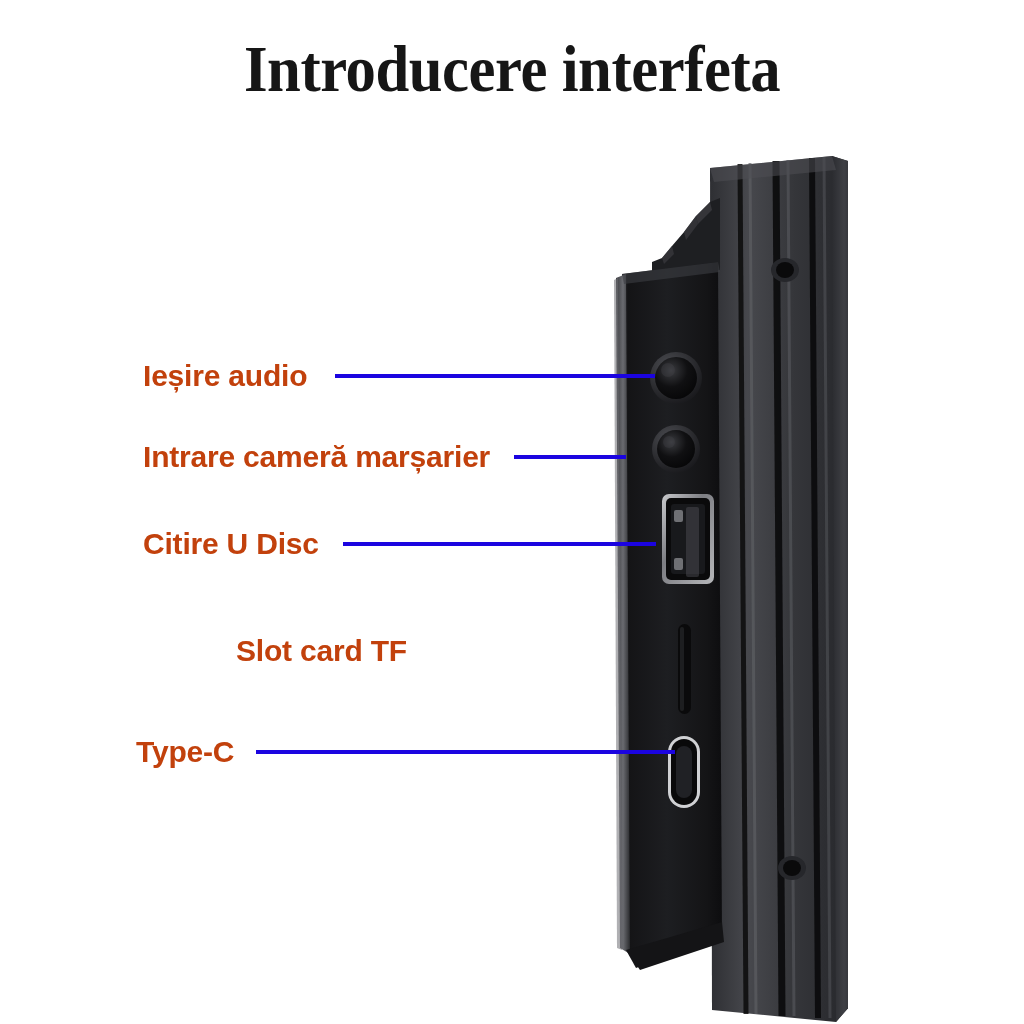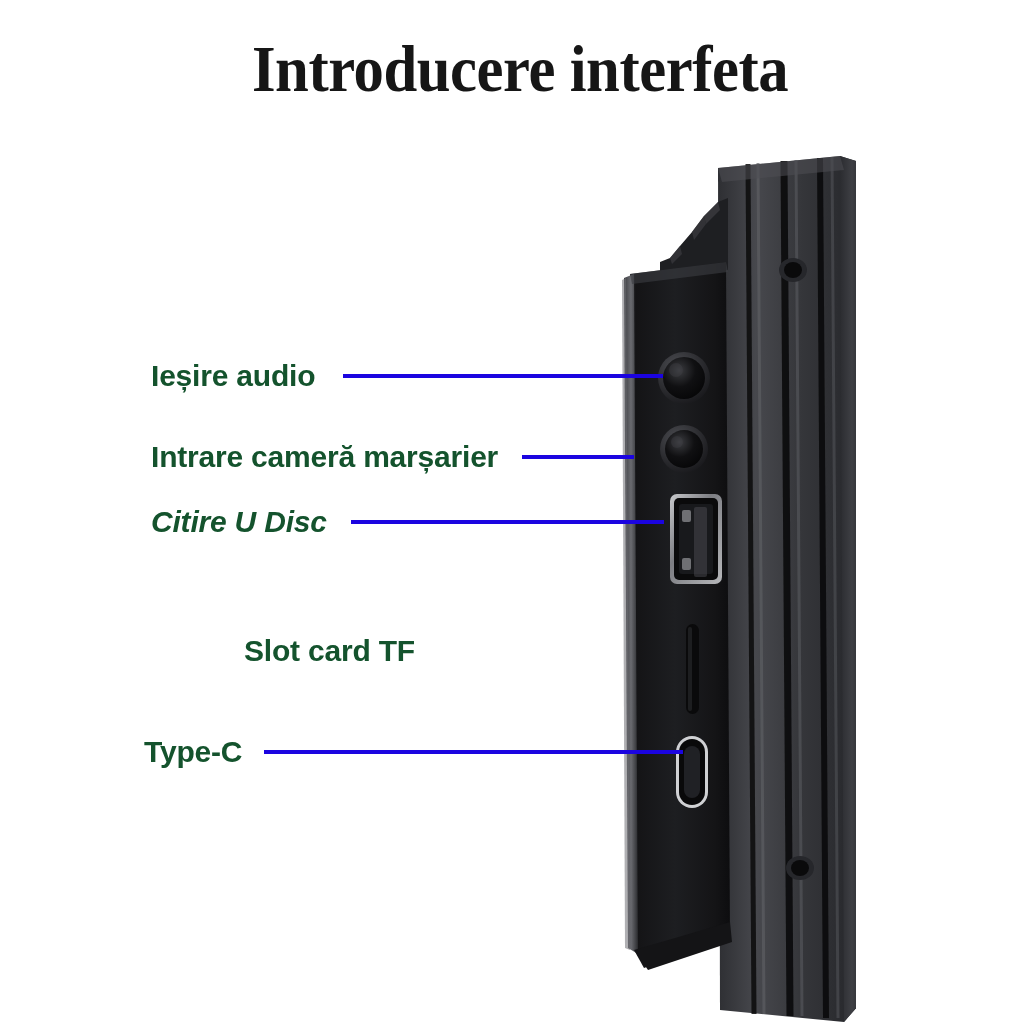--- a/index.html
+++ b/index.html
@@ -8,21 +8,20 @@
     padding: 0;
     background: #ffffff;
   }
   #page {
     position: relative;
     width: 848px;
     height: 1024px;
     background: #ffffff;
     overflow: hidden;
     font-family: "Liberation Sans", sans-serif;
-    margin-left: 8px;
   }
 
   
   #page-title {
     position: absolute;
     left: 0;
     top: 36px;
     width: 1024px;
     text-align: center;
     font-family: "Liberation Serif", "DejaVu Serif", serif;
@@ -42,21 +41,21 @@
     height: 40px;
     display: flex;
     align-items: center;
     white-space: nowrap;
   }
   .callout-label {
     font-family: "Liberation Sans", sans-serif;
     font-weight: bold;
     font-size: 30px;
     line-height: 40px;
-    color: #14532d;
+    color: #c2410c;
     letter-spacing: -0.2px;
   }
   .callout-line {
     height: 4px;
     background: #1b04e0;
     display: block;
   }
 
   
   #device {
@@ -213,21 +212,21 @@
   <div class="callout" style="left:143px; top:356px;">
     <span class="callout-label">Ieșire audio</span>
     <span class="callout-line" style="width:320px; margin-left:28px;"></span>
   </div>
 
   <div class="callout" style="left:143px; top:437px;">
     <span class="callout-label">Intrare cameră marșarier</span>
     <span class="callout-line" style="width:112px; margin-left:24px;"></span>
   </div>
 
-  <div class="callout" style="left:143px; top:502px;font-style:italic;">
+  <div class="callout" style="left:143px; top:524px;">
     <span class="callout-label">Citire U Disc</span>
     <span class="callout-line" style="width:313px; margin-left:24px;"></span>
   </div>
 
   <div class="callout" style="left:143px; top:631px;flex-direction:column;">
     <span class="callout-label">Slot card TF</span>
     <span class="callout-line" style="width:331px; margin-left:26px;"></span>
   </div>
 
   <div class="callout" style="left:136px; top:732px;">

